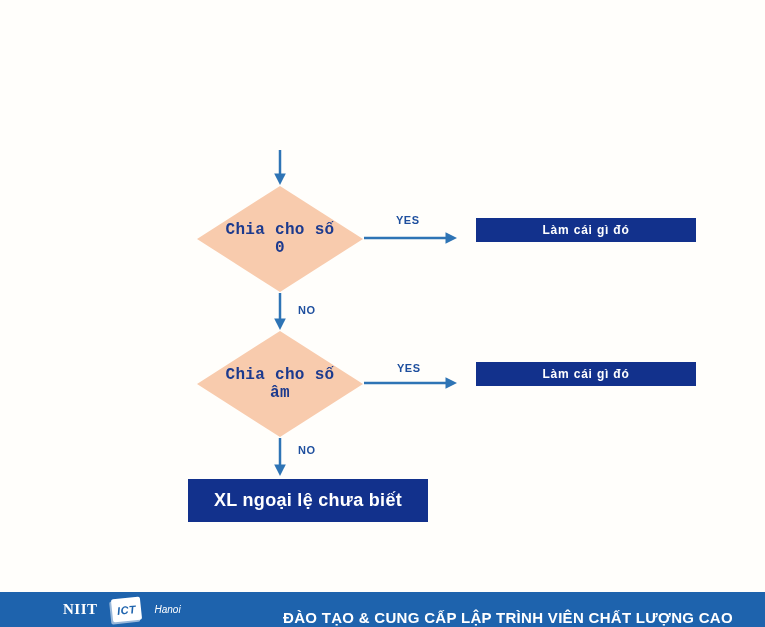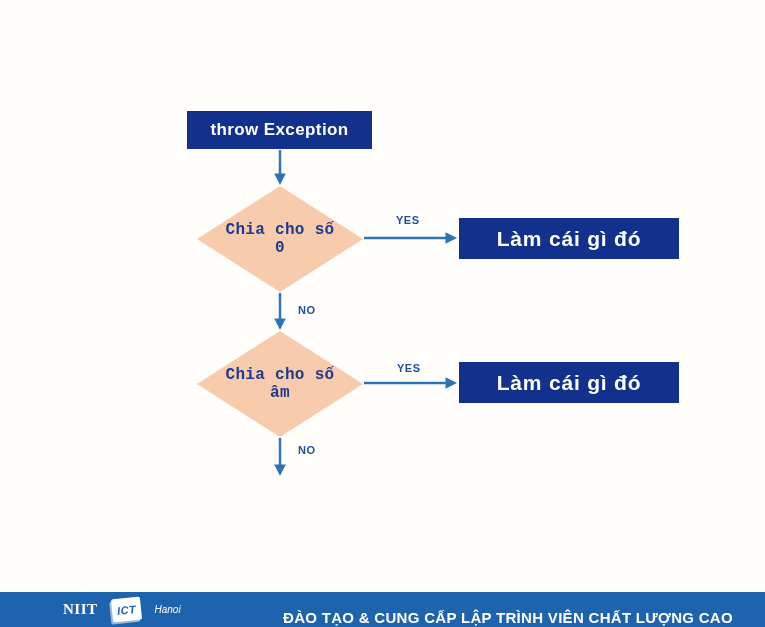--- a/index.html
+++ b/index.html
@@ -37,21 +37,21 @@
     align-items: center;
     justify-content: center;
     text-align: center;
   }
   .rect-node {
     background: var(--navy-box);
     color: var(--box-text);
     font-weight: bold;
   }
   .start-node   { left: 187px; top: 111px; width: 185px; height: 38px; font-size: 17px; letter-spacing: 0.4px; }
-  .action-node  { left: 459px; width: 220px; height: 41px; font-size: 21px; letter-spacing: 0.8px; }
+  .action-node  { left: 476px; width: 220px; height: 24px; font-size: 12px; letter-spacing: 0.8px; }
   .action-1     { top: 218px; }
   .action-2     { top: 362px; }
   .end-node     { left: 188px; top: 479px; width: 240px; height: 43px; font-size: 18px; letter-spacing: 0.3px; }
   .diamond {
     position: absolute;
     left: 197px;
     width: 166px;
     height: 106px;
     background: var(--peach-diamond);
     clip-path: polygon(50% 0, 100% 50%, 50% 100%, 0 50%);
@@ -155,40 +155,40 @@
     <g stroke="#2e74b5" fill="#2e74b5">
       <line x1="364" y1="383" x2="447" y2="383" stroke-width="2.5"></line>
       <path d="M457 383 L445.5 377.2 L445.5 388.8 Z" stroke="none"></path>
     </g>
     <g stroke="#2e74b5" fill="#2e74b5">
       <line x1="280" y1="438" x2="280" y2="467" stroke-width="2.5"></line>
       <path d="M280 476 L274.2 464.5 L285.8 464.5 Z" stroke="none"></path>
     </g>
   </svg>
 
-  <div class="node rect-node start-node">throw Exception</div>
 
   <div class="diamond diamond-1">
     <div class="diamond-label">
       <span>Chia cho số</span>
       <span>0</span>
     </div>
   </div>
 
   <div class="node rect-node action-node action-1">Làm cái gì đó</div>
 
   <div class="diamond diamond-2">
     <div class="diamond-label">
       <span>Chia cho số</span>
       <span>âm</span>
     </div>
   </div>
 
   <div class="node rect-node action-node action-2">Làm cái gì đó</div>
 
+  <div class="node rect-node end-node">XL ngoại lệ chưa biết</div>
 
   <span class="branch-label yes-1">YES</span>
   <span class="branch-label no-1">NO</span>
   <span class="branch-label yes-2">YES</span>
   <span class="branch-label no-2">NO</span>
 
   <div class="footer">
     <div class="footer-logo">
       <span class="logo-niit">NIIT</span>
       <span class="logo-ict-badge">

